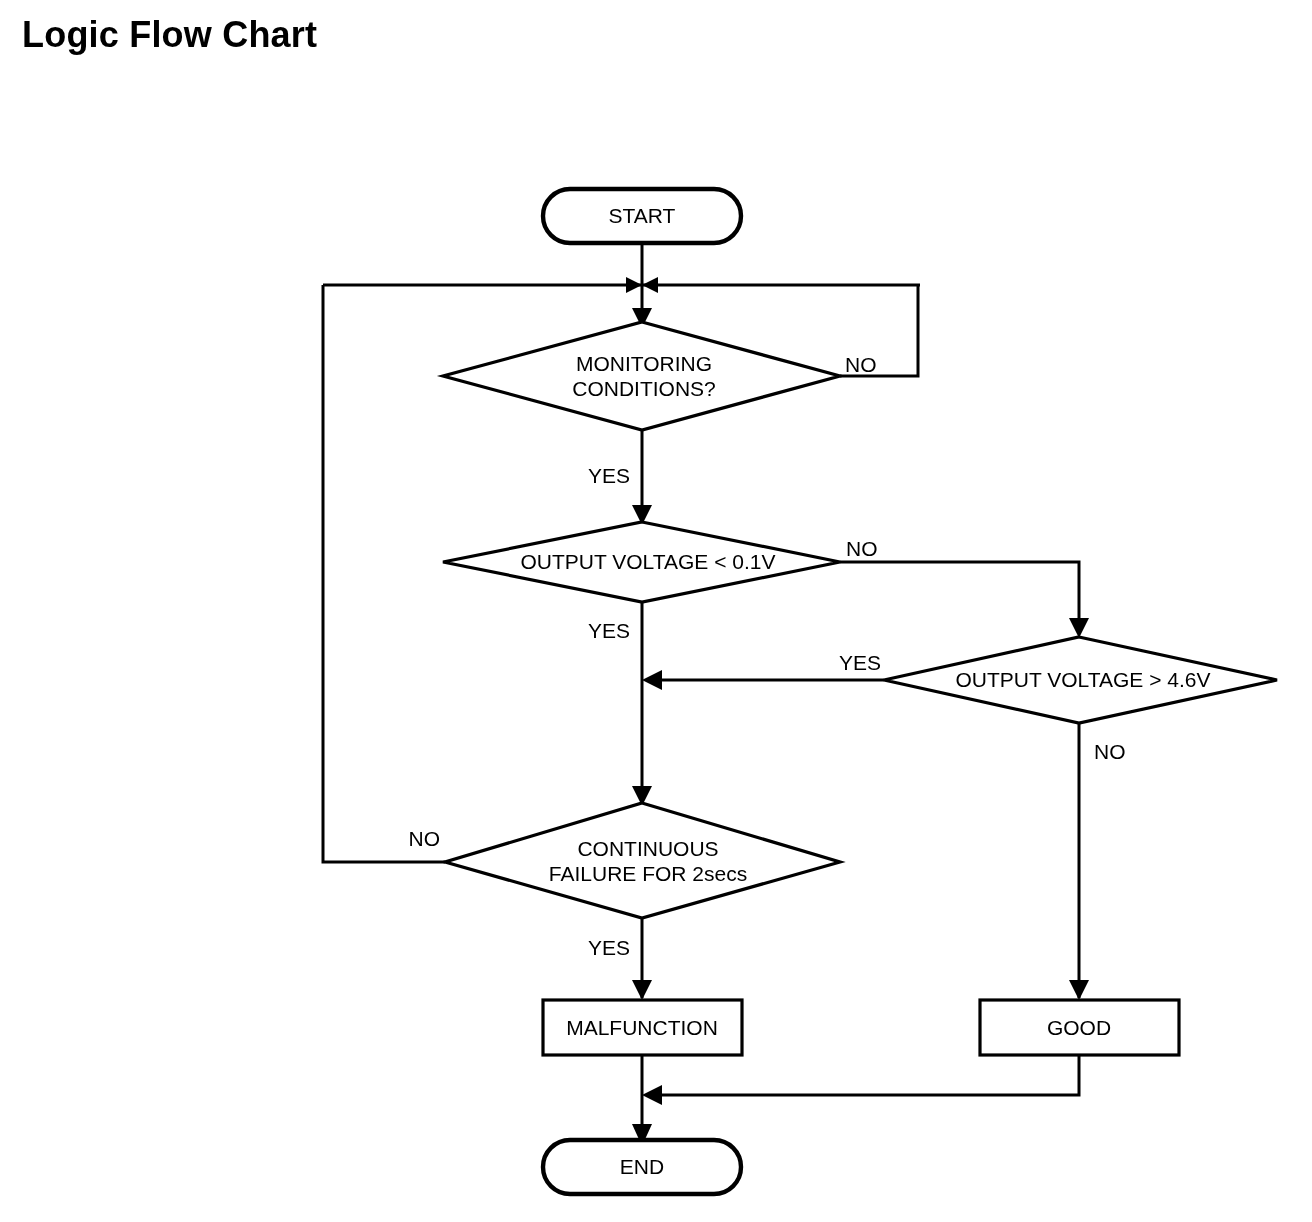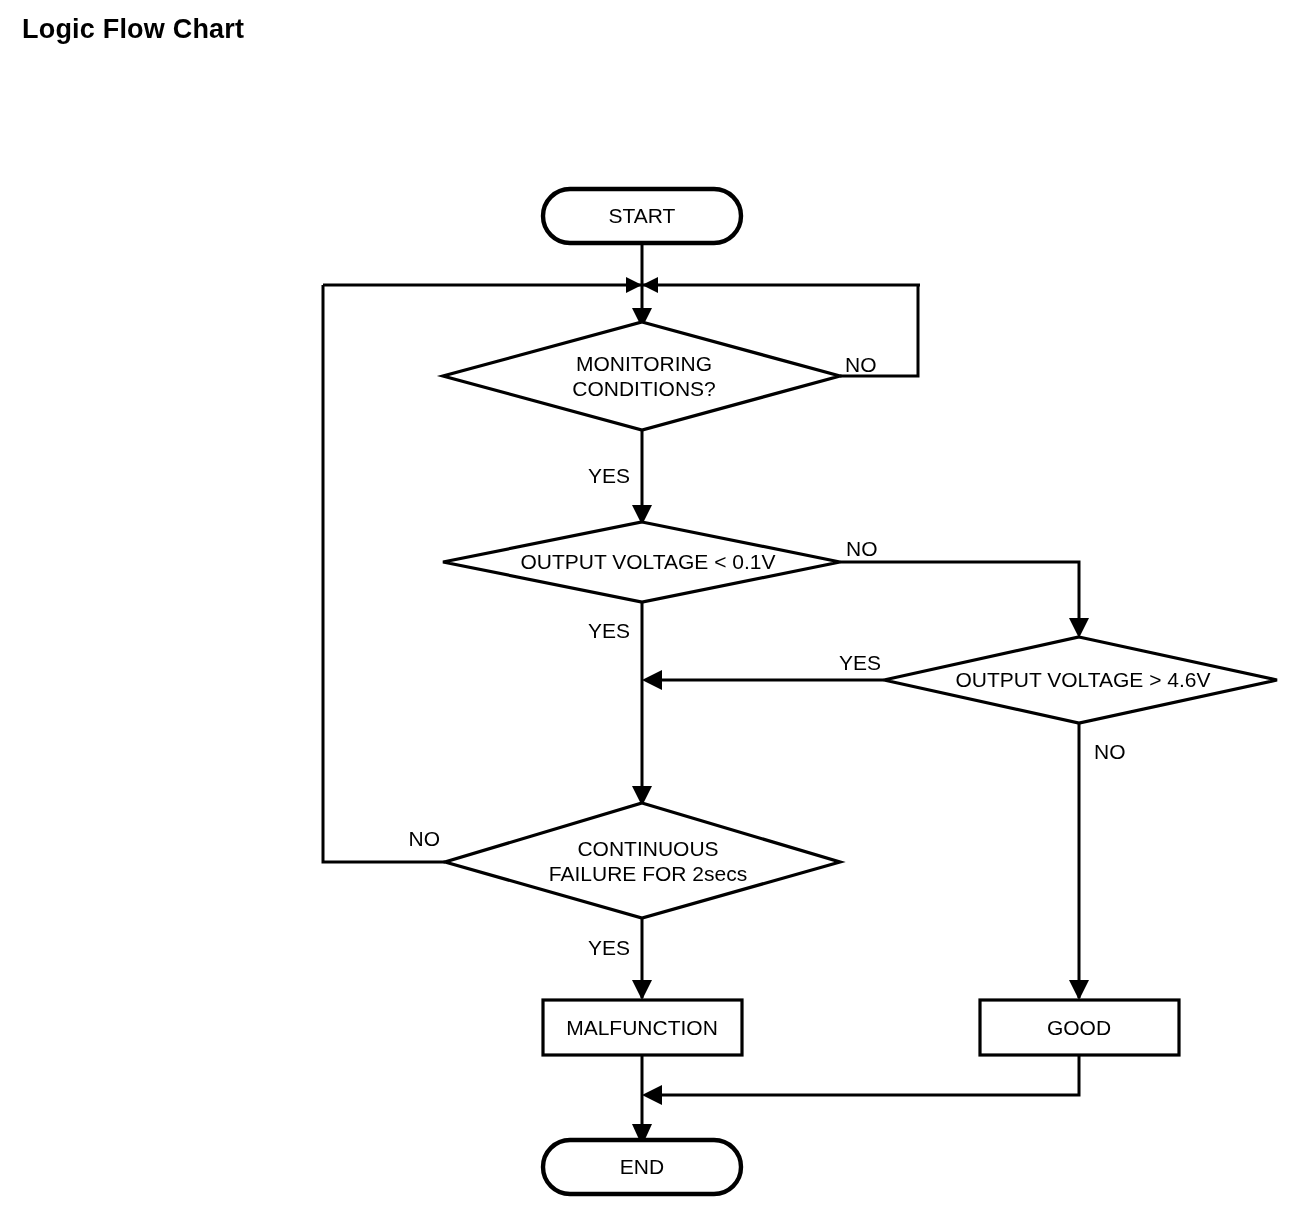--- a/index.html
+++ b/index.html
@@ -13,21 +13,21 @@
     height: 1222px;
     font-family: "Liberation Sans", sans-serif;
     color: #000000;
     overflow: hidden;
     position: relative;
   }
   #page-title {
     position: absolute;
     left: 22px;
     top: 14px;
-    font-size: 27px;
+    font-size: 36px;
     font-weight: bold;
     letter-spacing: 0.2px;
     color: #000000;
     white-space: nowrap;
   }
   #flow-canvas {
     position: absolute;
     left: 0;
     top: 0;
     width: 1312px;

